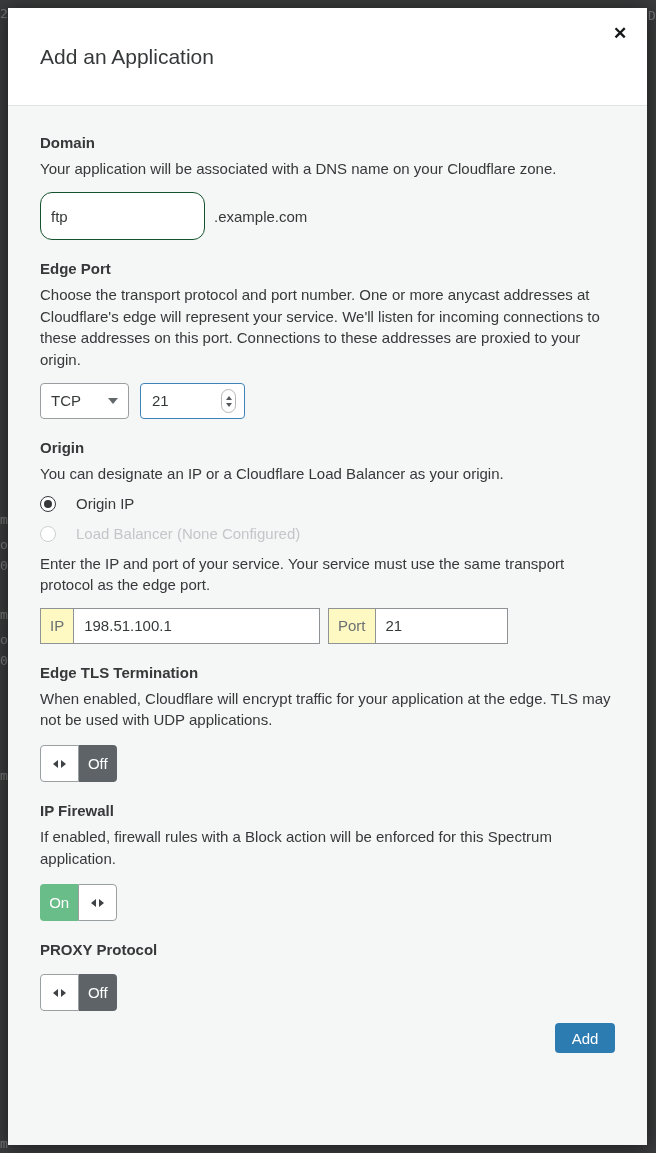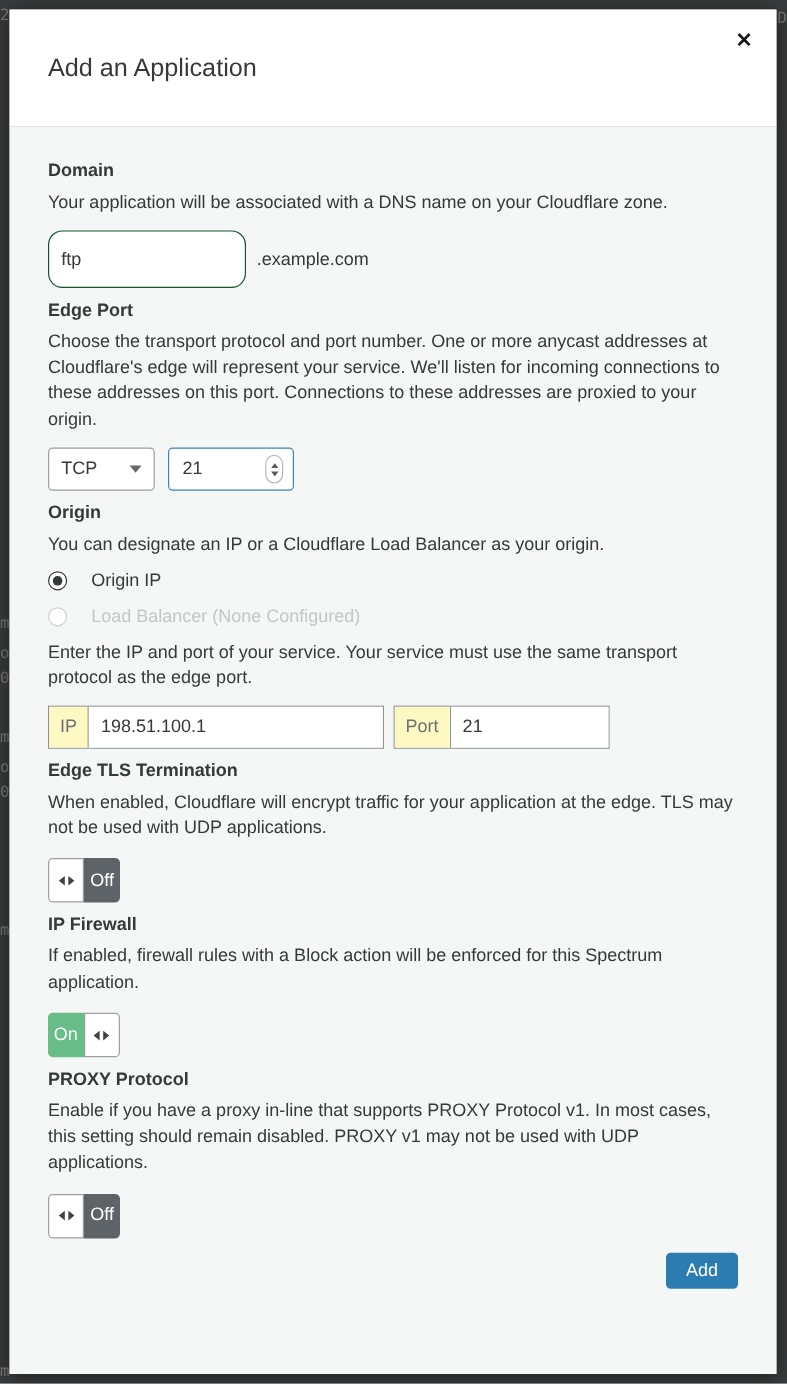--- a/index.html
+++ b/index.html
@@ -24,21 +24,21 @@
     position:absolute; right:15px; top:13px; width:24px; height:24px;
     display:flex; align-items:center; justify-content:center;
     font-size:17px; font-weight:bold; color:#141617; cursor:pointer; background:none; border:none;
   }
   .modal-body {
     flex:1 1 auto; background:#f5f6f6; padding:28px 32px 16px 32px;
     font-size:15px; line-height:1.43; box-sizing:border-box;
   }
   .section-label { font-size:15px; font-weight:bold; line-height:18px; }
   .section-desc { margin-top:6px; }
-  .sect { margin-top:10px; }
+  .sect { margin-top:20px; }
   .sect.tight { }
 
   .field-row { display:flex; align-items:center; margin-top:13px; }
   .text-input {
     height:48px; box-sizing:border-box; background:#fff; color:#36393a;
     border:1px solid #14532d; border-radius:12px; font-size:15px;
     font-family:"Liberation Sans", sans-serif; padding:0 10px; outline:none;
   }
   .domain-input { width:165px; }
   .suffix { margin-left:9px; }
@@ -79,21 +79,21 @@
     border:1px solid #8f9395; background:#fff;
   }
   .ip-group { width:280px; margin-right:8px; }
   .port-group { width:180px; }
   .input-prefix {
     background:#fef9c3; border-right:1px solid #8f9395; color:#6b7073;
     display:flex; align-items:center; padding:0 9px; flex:0 0 auto;
   }
   .group-input { border:none; border-radius:0; height:100%; flex:1 1 auto; min-width:0; }
 
-  .toggle { display:flex; width:60px; height:37px; margin-top:15px; cursor:pointer; }
+  .toggle { display:flex; width:77px; height:37px; margin-top:15px; cursor:pointer; }
   .toggle .knob {
     width:42px; box-sizing:border-box; background:#fff; border:1px solid #9aa0a2;
     display:flex; align-items:center; justify-content:center; gap:3px;
   }
   .toggle .state {
     width:42px; display:flex; align-items:center; justify-content:center;
     color:#fff; font-size:15px;
   }
   .toggle.off .knob { border-radius:4px 0 0 4px; }
   .toggle.off .state { background:#5d6366; border-radius:0 4px 4px 0; }
@@ -207,21 +207,20 @@
         <span class="state">On</span>
         <span class="knob">
             <span class="arr-l"></span>
             <span class="arr-r"></span>
           </span>
       </div>
     </div>
 
     <div class="sect tight">
       <div class="section-label">PROXY Protocol</div>
-      <div class="section-desc">Enable if you have a proxy in-line that supports PROXY Protocol v1. In most cases, this setting should remain disabled. PROXY v1 may not be used with UDP applications.</div>
       <div class="toggle off">
         <span class="knob">
             <span class="arr-l"></span>
             <span class="arr-r"></span>
           </span>
         <span class="state">Off</span>
       </div>
     </div>
 
     <div class="footer-row">

